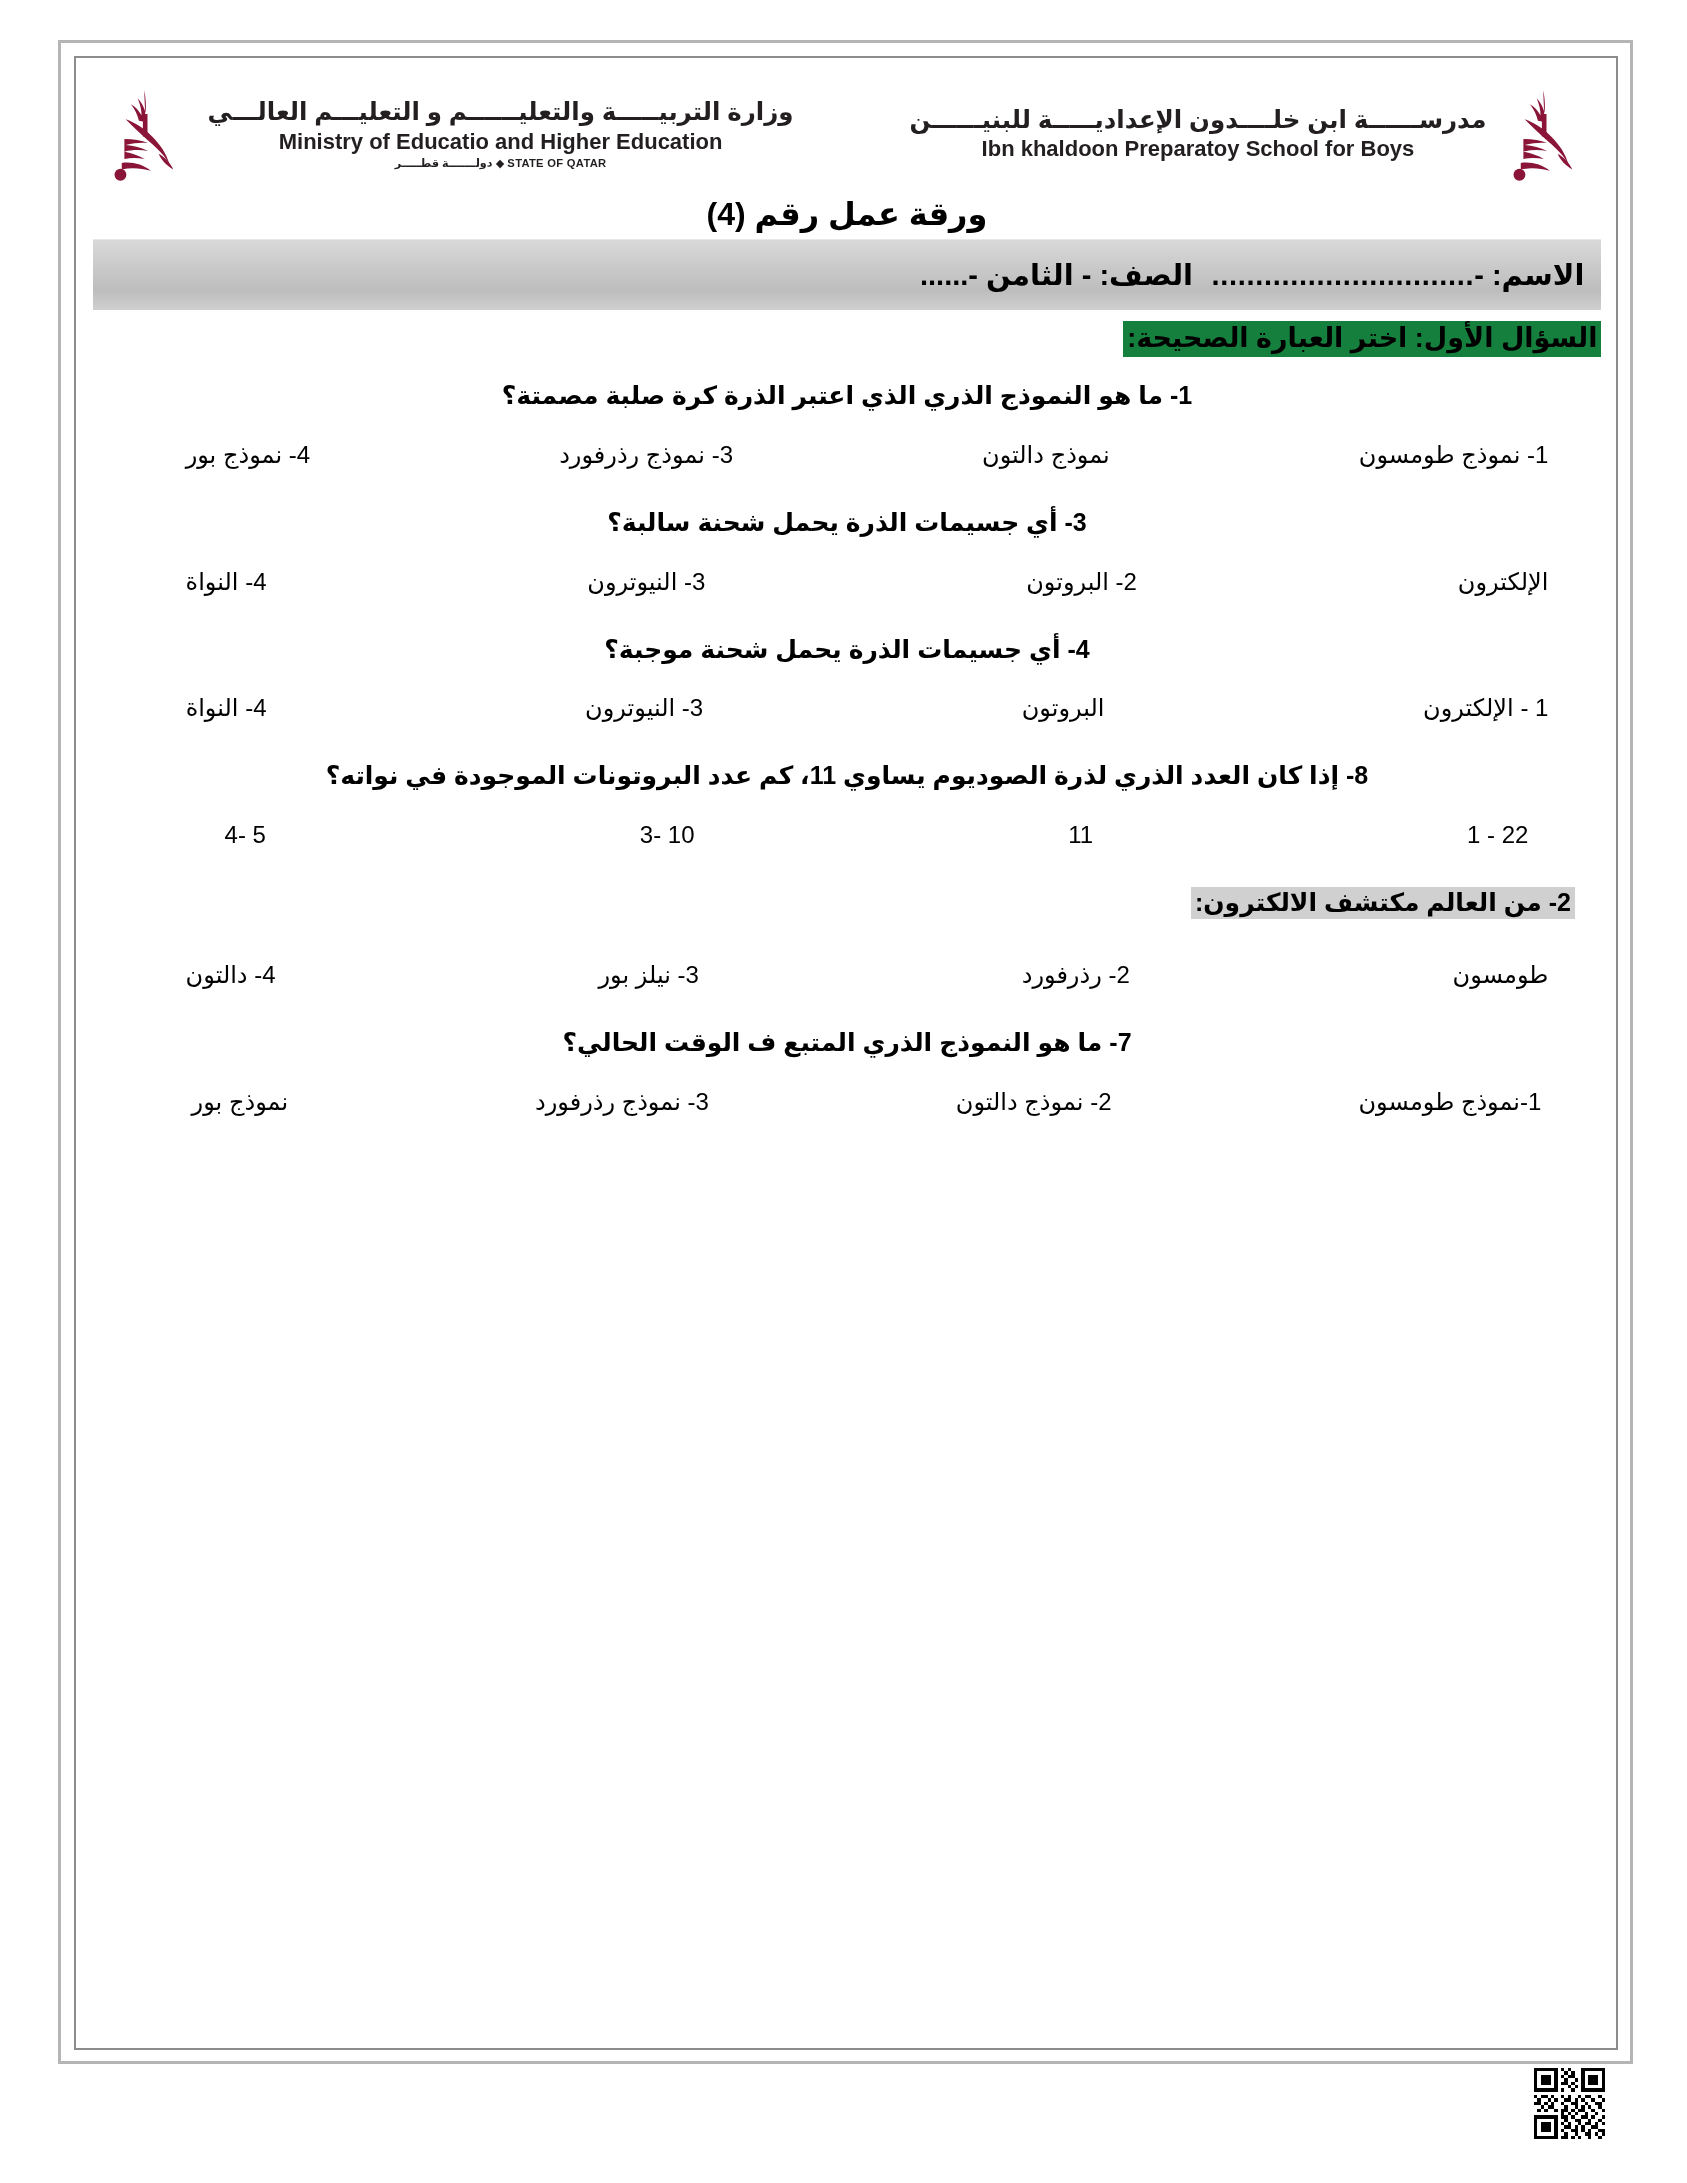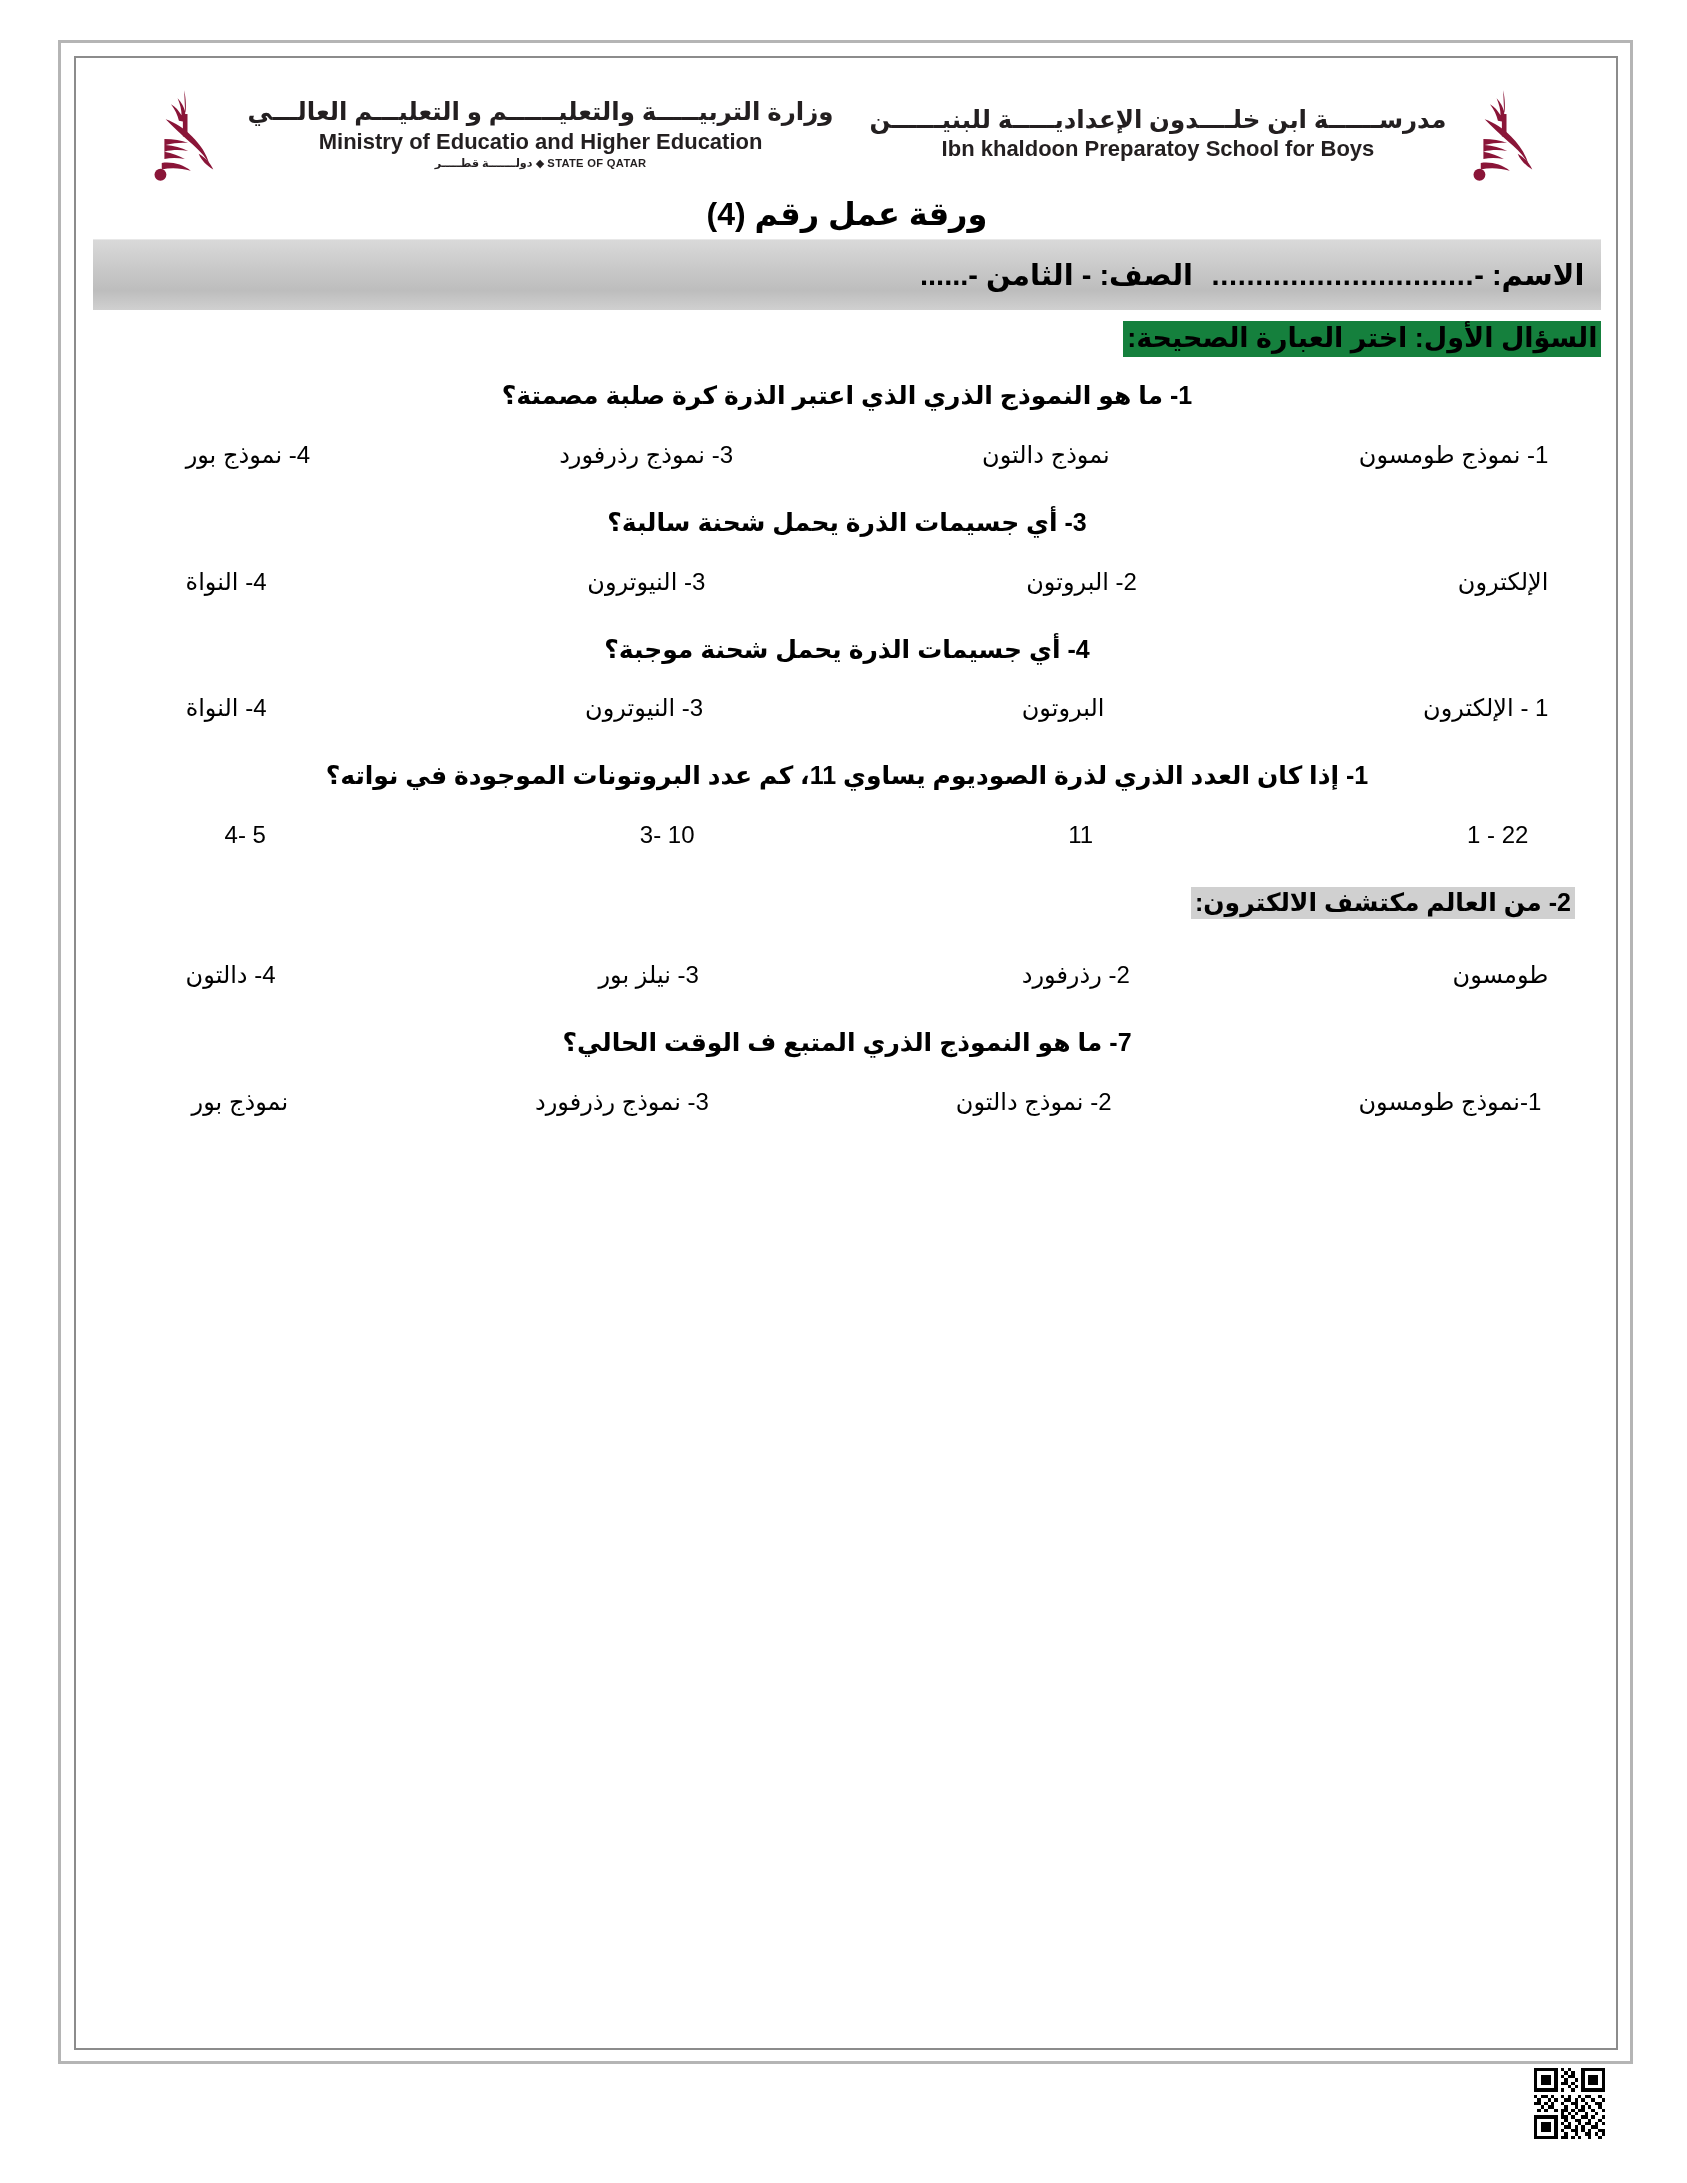--- a/index.html
+++ b/index.html
@@ -43,21 +43,21 @@
     width: 1522px;
     height: 1972px;
     box-sizing: border-box;
   }
 
   
   .header {
     display: flex;
     flex-direction: row-reverse;
     align-items: center;
-    justify-content: center;
+    justify-content: space-between;
     padding: 14.6px 12px 0 12px;
     height: 122px;
     box-sizing: border-box;
     gap: 36px;
   }
   .hdr-block {
     display: flex;
     flex-direction: row;
     align-items: center;
     gap: 10.6px;
@@ -314,21 +314,21 @@
       <div class="q-text">4- أي جسيمات الذرة يحمل شحنة موجبة؟</div>
       <div class="opts">
         <span class="opt"><span class="lbl">1  -   الإلكترون</span></span>
         <span class="opt"><span class="sel-ellipse" style="width:44px;height:40px;top:-3.3px;left:-49px;"></span><span class="lbl">البروتون</span></span>
         <span class="opt"><span class="lbl">3- النيوترون</span></span>
         <span class="opt"><span class="lbl">4- النواة</span></span>
       </div>
     </div>
 
     <div class="q-block">
-      <div class="q-text">1- إذا كان العدد الذري لذرة الصوديوم يساوي 11، كم عدد البروتونات الموجودة في نواته؟</div>
+      <div class="q-text">8- إذا كان العدد الذري لذرة الصوديوم يساوي 11، كم عدد البروتونات الموجودة في نواته؟</div>
       <div class="opts" style="padding:0 73px 0 132px;">
         <span class="opt num"><span class="lbl">1   -   22</span></span>
         <span class="opt num"><span class="sel-ellipse" style="width:36px;height:50px;top:-10.6px;left:-38px;"></span><span class="lbl">11</span></span>
         <span class="opt num"><span class="lbl">3- 10</span></span>
         <span class="opt num"><span class="lbl">4- 5</span></span>
       </div>
     </div>
 
     <div class="q-block">
       <div class="q-text hl"><span class="hlmark">2- من العالم مكتشف الالكترون:</span></div>

